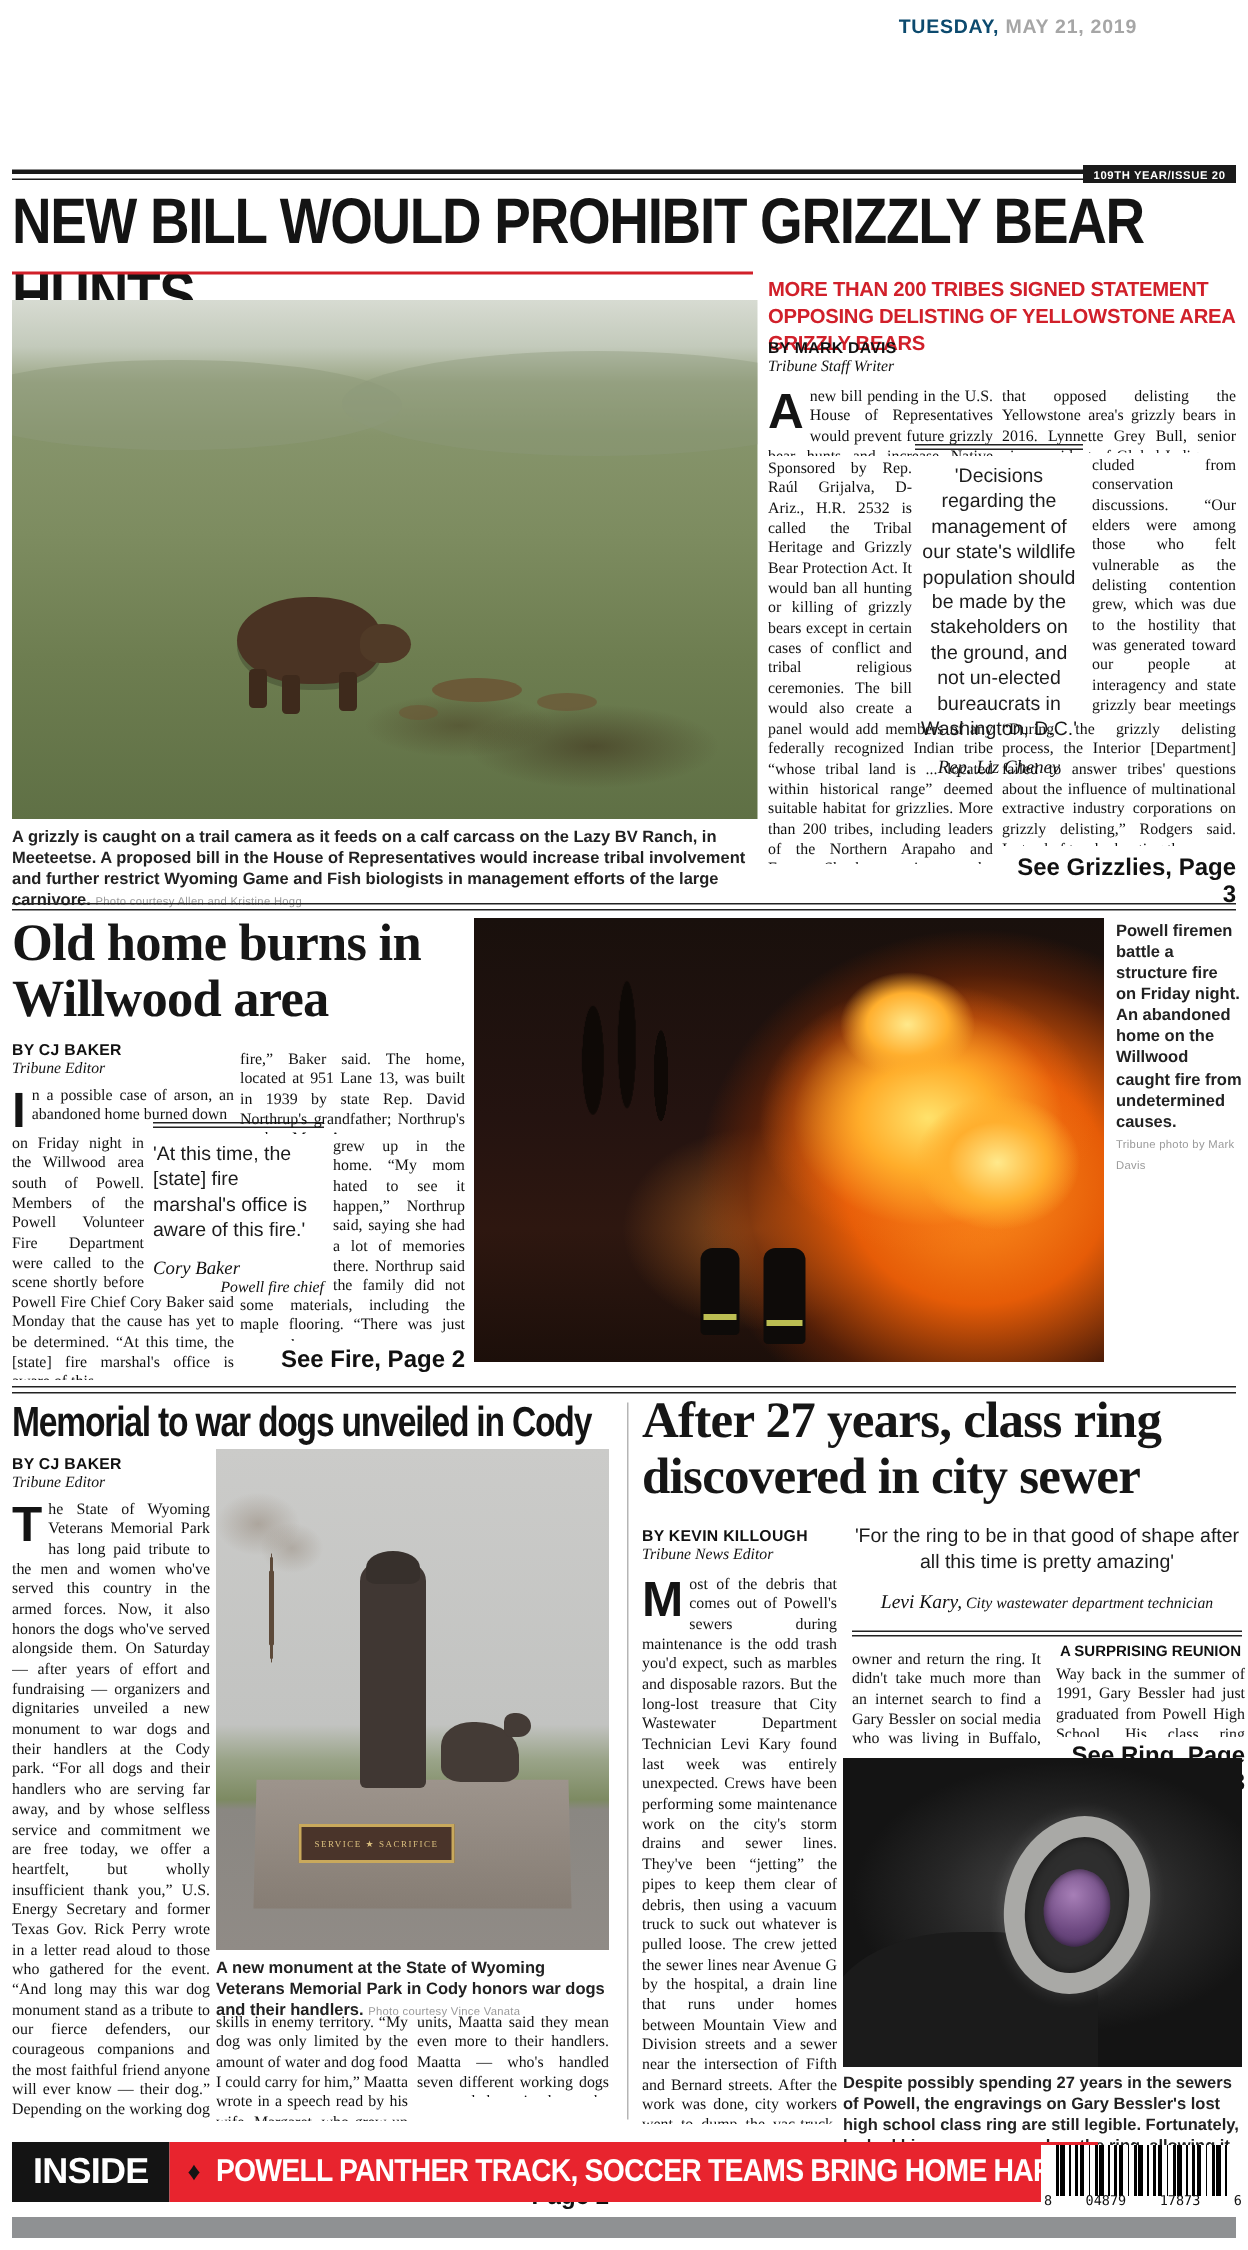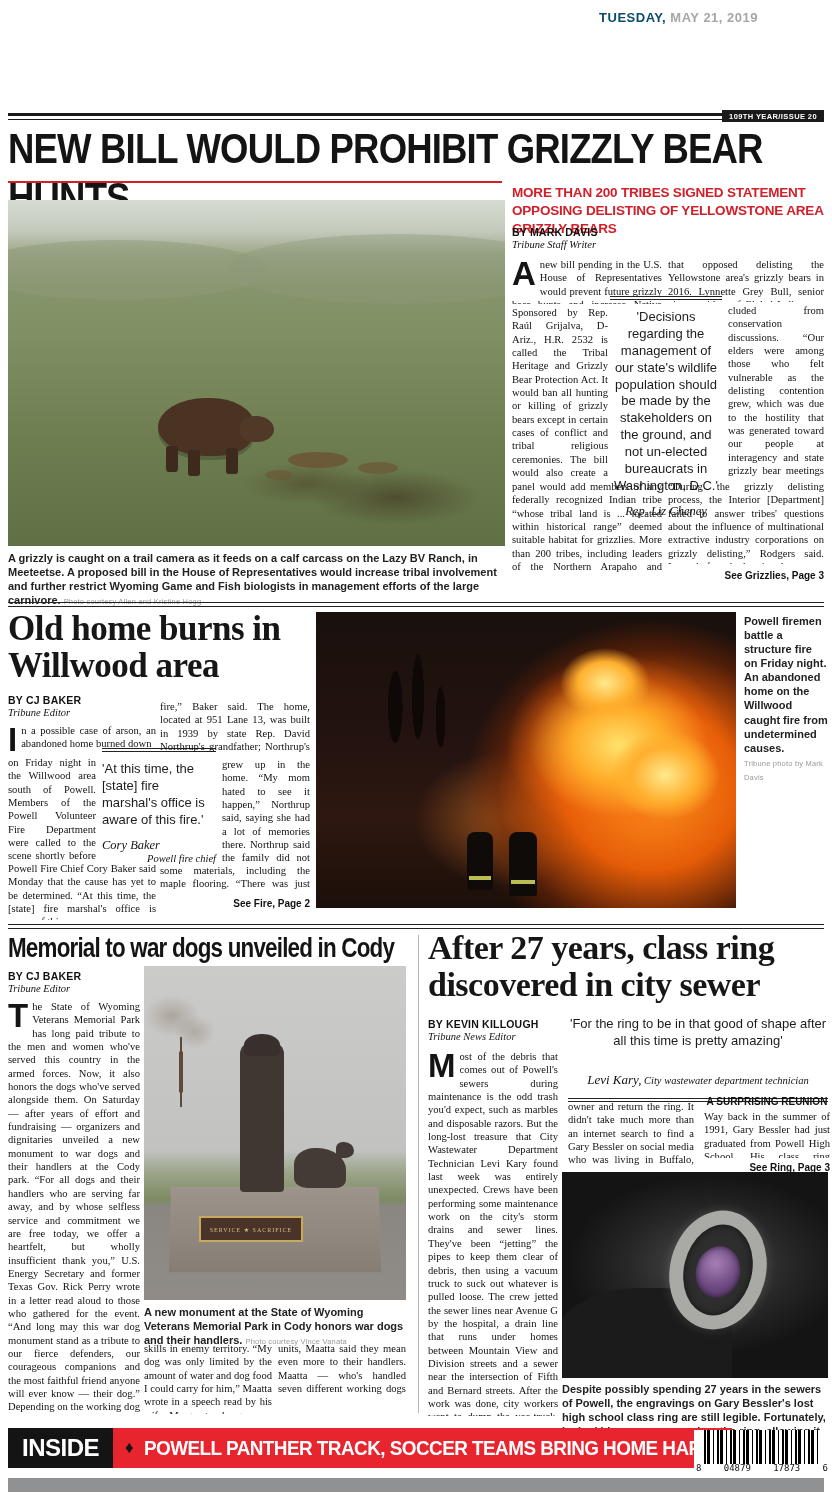--- a/index.html
+++ b/index.html
@@ -90,21 +90,21 @@
   .byline { position:absolute; }
   .byline .by { display:block; font-family:"Liberation Sans",sans-serif; font-weight:bold; font-size:10.5px; letter-spacing:.2px; }
   .byline .title { display:block; font-style:italic; font-size:10.5px; margin-top:1px; }
   .body-block { position:absolute; font-size:10.6px; line-height:1.26; text-align:justify; overflow:hidden; }
   .dropcap { float:left; font-family:"Liberation Sans",sans-serif; font-weight:bold; font-size:33px; line-height:.82; padding:2px 4px 0 0; color:#141414; }
   .pullquote { position:absolute; font-family:"Liberation Sans",sans-serif; }
   .quote-rule { border-top:1px solid #222; border-bottom:1px solid #222; height:4px; margin-bottom:9px; }
   .quote-text { font-weight:normal; font-size:13px; line-height:1.3; color:#1c1c1c; }
   .quote-attr { font-family:"Liberation Serif",serif; font-style:italic; font-size:12.5px; margin-top:9px; }
   .quote-attr-sub { font-family:"Liberation Serif",serif; font-style:italic; font-size:10.5px; }
-  .jumpline { position:absolute; font-family:"Liberation Sans",sans-serif; font-weight:bold; font-size:10px; text-align:right; }
+  .jumpline { position:absolute; font-family:"Liberation Sans",sans-serif; font-weight:bold; font-size:16px; text-align:right; }
   .caption { position:absolute; font-family:"Liberation Sans",sans-serif; font-weight:bold; font-size:11px; line-height:1.28; color:#222; }
   .credit { font-weight:normal; font-size:7.5px; color:#9a9a9a; letter-spacing:.2px; }
   .divider { position:absolute; left:8px; width:816px; height:5px; border-top:1.5px solid #222; border-bottom:1px solid #222; }
   .serif-headline { position:absolute; font-family:"Liberation Serif",serif; color:#161616; }
   .vrule { position:absolute; width:1px; background:#b5b5b5; }
 
   
   #banner { position:absolute; left:8px; top:1428px; width:724px; height:40px; display:flex; align-items:stretch; }
   #banner-inside { background:#141414; color:#fff; display:flex; align-items:center; padding:0 14px; font-family:"Liberation Sans",sans-serif; font-weight:bold; font-size:24px; letter-spacing:-.5px; transform-origin:0 50%; }
   #banner-red { background:#e8242e; flex:1; display:flex; align-items:center; gap:10px; padding:0 12px; white-space:nowrap; overflow:hidden; }
@@ -240,21 +240,21 @@
   <div class="vrule" style="left:418px; top:935px; height:478px;"></div>
 
   <div class="serif-headline" style="left:428px; top:930px; width:402px; font-size:34px; line-height:1.08; font-weight:600; letter-spacing:-.5px;">After 27 years, class ring discovered in city sewer</div>
   <div class="byline" style="left:428px; top:1018px;">
     <span class="by">BY KEVIN KILLOUGH</span>
     <span class="title">Tribune News Editor</span>
   </div>
 
   <div class="pullquote" style="left:568px; top:1016px; width:260px; text-align:center;">
     <div class="quote-text">'For the ring to be in that good of shape after all this time is pretty amazing'</div>
-    <div style="margin-top:20px;">
+    <div style="margin-top:9px;">
       <span class="quote-attr" style="font-size:13px;">Levi Kary,</span><span class="quote-attr-sub"> City wastewater department technician</span>
     </div>
     <div class="quote-rule" style="margin-top:10px; margin-bottom:0;"></div>
   </div>
 
   <div class="body-block" style="left:428px; top:1050px; width:130px; height:366px;">
     <span class="dropcap">M</span><span>ost of the debris that comes out of Powell's sewers during maintenance is the odd trash you'd expect, such as marbles and disposable razors. But the long-lost treasure that City Wastewater Department Technician Levi Kary found last week was entirely unexpected. Crews have been performing some maintenance work on the city's storm drains and sewer lines. They've been “jetting” the pipes to keep them clear of debris, then using a vacuum truck to suck out whatever is pulled loose. The crew jetted the sewer lines near Avenue G by the hospital, a drain line that runs under homes between Mountain View and Division streets and a sewer near the intersection of Fifth and Bernard streets. After the work was done, city workers went to dump the vac-truck, which had collected about two shovelfuls of debris. Kary looked down at the pile, and sitting right on top was an old ring. Curious about what had come out of the sewer, Kary picked it up and examined it. Right there on the side of the ring was the name “Gary Bessler.” Kary decided to see if he could track down the</span>
   </div>
   <div class="body-block" style="left:568px; top:1100px; width:126px; height:68px;">owner and return the ring. It didn't take much more than an internet search to find a Gary Bessler on social media who was living in Buffalo, but hailed from Powell. Kary sent the man a message.</div>
   <div style="position:absolute; left:704px; top:1096px; width:126px; text-align:center; font-family:'Liberation Sans',sans-serif; font-weight:bold; font-size:10px;">A SURPRISING REUNION</div>

